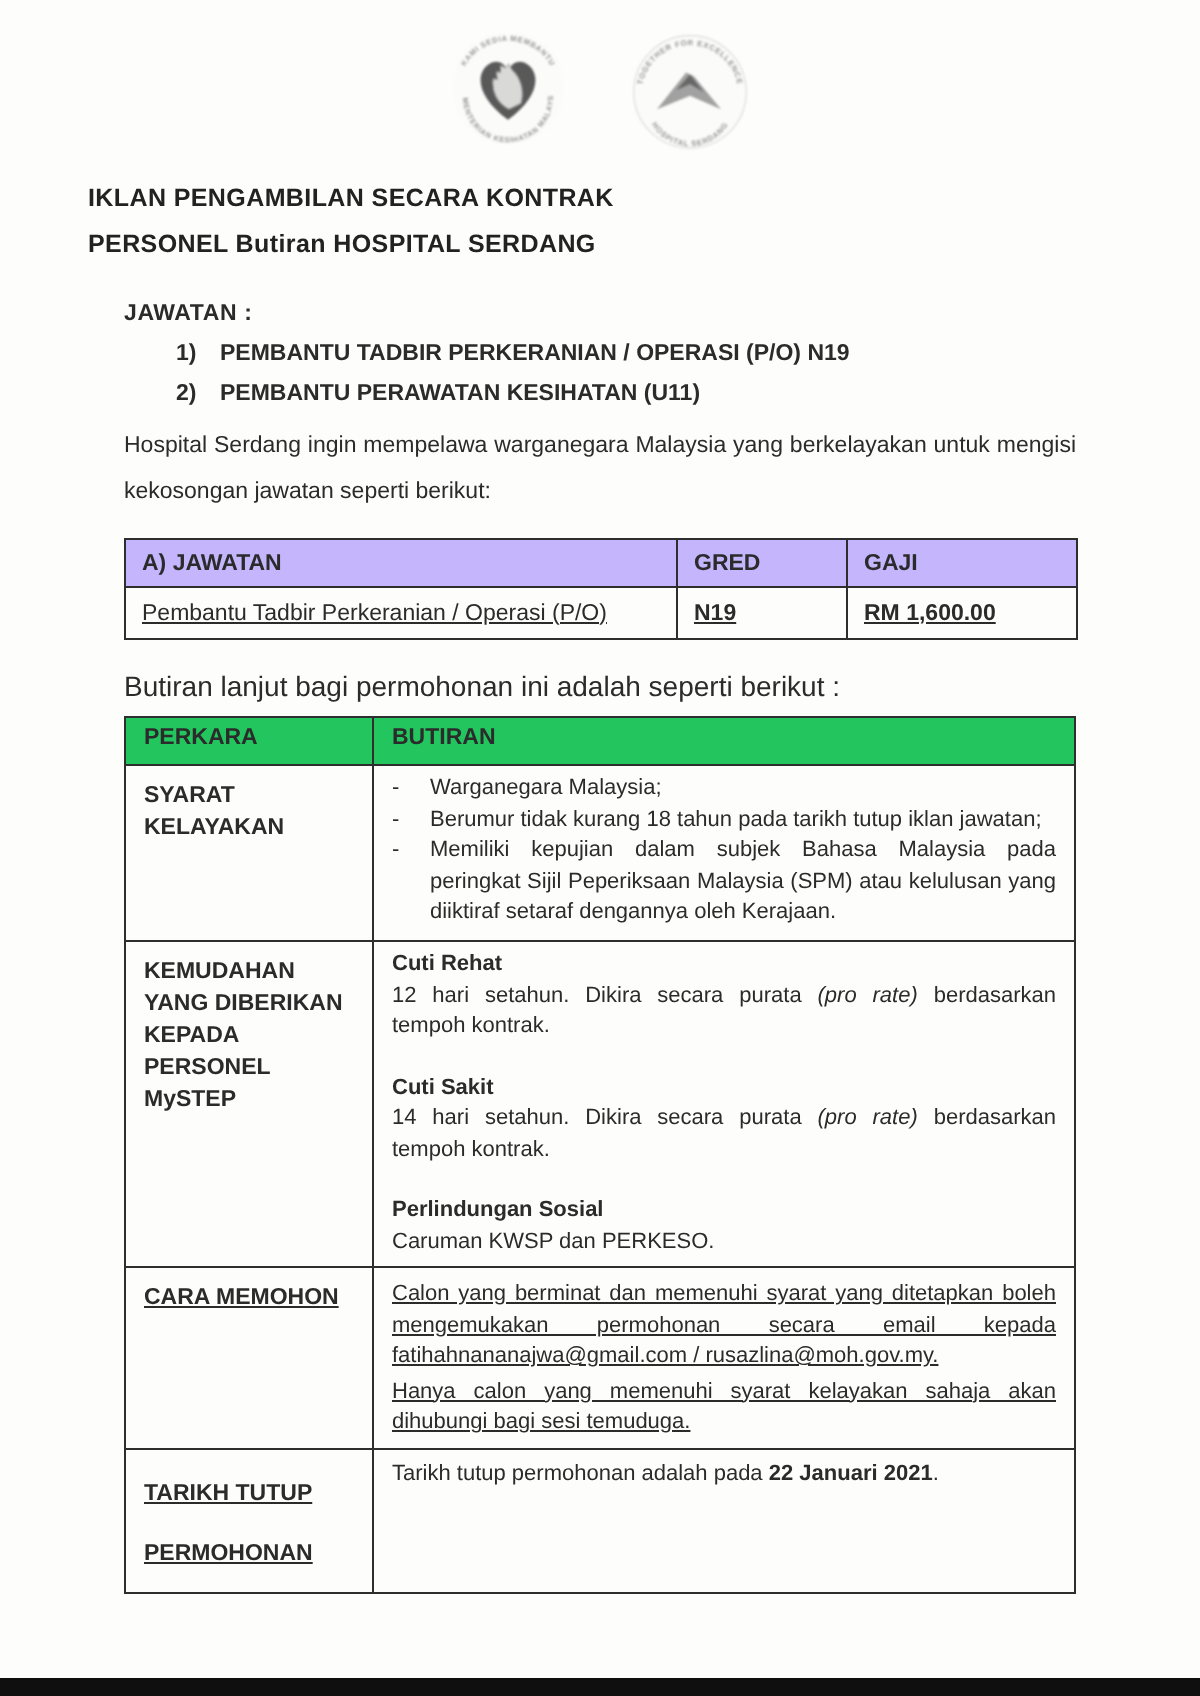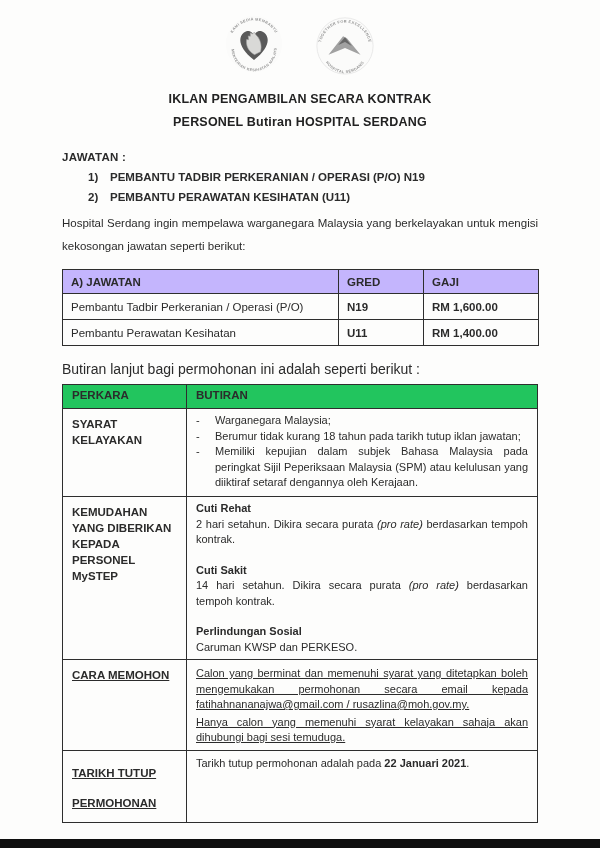--- a/index.html
+++ b/index.html
@@ -4,31 +4,31 @@
 <style>
   html,body{margin:0;padding:0;background:#e9e9e9;}
   .page{
     width:600px;height:848px;margin:0 auto;position:relative;overflow:hidden;
     background:#fdfdfc;color:#2b2b2b;
     font-family:"Liberation Sans", sans-serif;
   }
   .logo-row{display:flex;justify-content:center;align-items:flex-start;gap:14px;padding-top:12px;}
   .logo{filter:blur(0.4px) opacity(0.93);}
   .arc-text{font-size:4px;letter-spacing:.4px;fill:#8d8d8d;font-weight:700;}
-  .doc-title{margin-top:12px;text-align:center;font-weight:700;font-size:12.5px;line-height:23px;letter-spacing:.2px;color:#222;}
+  .doc-title{margin-top:12px;text-align:left;font-weight:700;font-size:12.5px;line-height:23px;letter-spacing:.2px;color:#222;padding-left:44px;}
   .content{padding:0 62px;}
   .jawatan-heading{margin-top:17px;font-weight:700;font-size:11.5px;letter-spacing:.3px;}
   .jawatan-item{margin-top:8px;padding-left:26px;font-weight:700;font-size:11.5px;display:flex;}
   .jawatan-item .num{width:22px;flex:none;}
   .intro{margin:9px 0 0;font-size:11.5px;line-height:23px;text-align:justify;}
   table{border-collapse:collapse;table-layout:fixed;}
   .t1{margin-top:11px;width:476px;font-size:11.5px;}
   .t1 th,.t1 td{border:1.6px solid #2e2e2e;padding:2px 8px;text-align:left;vertical-align:middle;overflow:hidden;}
   .t1 th{background:#c4b5fd;height:19px;font-weight:700;}
-  .t1 td{height:21px;}
+  .t1 td{height:21px;text-decoration:underline;}
   .t1 .c1{width:259px;} .t1 .c2{width:68px;} .t1 .c3{width:98px;}
   .bold{font-weight:700;}
   .butiran-line{margin:15px 0 0;font-size:14px;}
   .t2{margin-top:7px;width:476px;font-size:11px;}
   .t2 th,.t2 td{border:1.6px solid #2e2e2e;padding:4px 9px;text-align:left;vertical-align:top;overflow:hidden;}
   .t2 th{background:#22c55e;height:15px;font-weight:700;font-size:11.5px;}
   .t2 .pcol{width:105px;}
   .t2 .lbl{font-weight:700;font-size:11.5px;line-height:16px;padding-top:7px;}
   .row-syarat td{height:76px;}
   .row-kemudahan td{height:142px;}
@@ -109,25 +109,20 @@
           <tr>
         <th class="c1">A) JAWATAN</th>
         <th class="c2">GRED</th>
         <th class="c3">GAJI</th>
       </tr>
       <tr>
         <td>Pembantu Tadbir Perkeranian / Operasi (P/O)</td>
         <td class="bold">N19</td>
         <td class="bold">RM 1,600.00</td>
       </tr>
-      <tr>
-        <td>Pembantu Perawatan Kesihatan</td>
-        <td class="bold">U11</td>
-        <td class="bold">RM 1,400.00</td>
-      </tr>
     </tbody>
       </table>
 
     <p class="butiran-line">Butiran lanjut bagi permohonan ini adalah seperti berikut :</p>
 
     <table class="t2">
       <tbody>
           <tr>
         <th class="pcol">PERKARA</th>
         <th>BUTIRAN</th>
@@ -149,21 +144,21 @@
             <span class="btxt">Memiliki kepujian dalam subjek Bahasa Malaysia pada peringkat Sijil Peperiksaan Malaysia (SPM) atau kelulusan yang diiktiraf setaraf dengannya oleh Kerajaan.</span>
           </div>
         </td>
       </tr>
 
       <tr class="row-kemudahan">
         <td class="lbl">KEMUDAHAN YANG DIBERIKAN KEPADA PERSONEL MySTEP</td>
         <td>
           <div class="benefit">
             <div class="benefit-title">Cuti Rehat</div>
-            <div class="benefit-body"><span>2 hari setahun.  Dikira secara purata </span><i>(pro rate)</i><span> berdasarkan tempoh kontrak.</span></div>
+            <div class="benefit-body"><span>12 hari setahun.  Dikira secara purata </span><i>(pro rate)</i><span> berdasarkan tempoh kontrak.</span></div>
           </div>
           <div class="benefit">
             <div class="benefit-title">Cuti Sakit</div>
             <div class="benefit-body"><span>14 hari setahun.  Dikira secara purata </span><i>(pro rate)</i><span> berdasarkan tempoh kontrak.</span></div>
           </div>
           <div class="benefit">
             <div class="benefit-title">Perlindungan Sosial</div>
             <div class="benefit-body"><span>Caruman KWSP dan PERKESO.</span></div>
           </div>
         </td>

